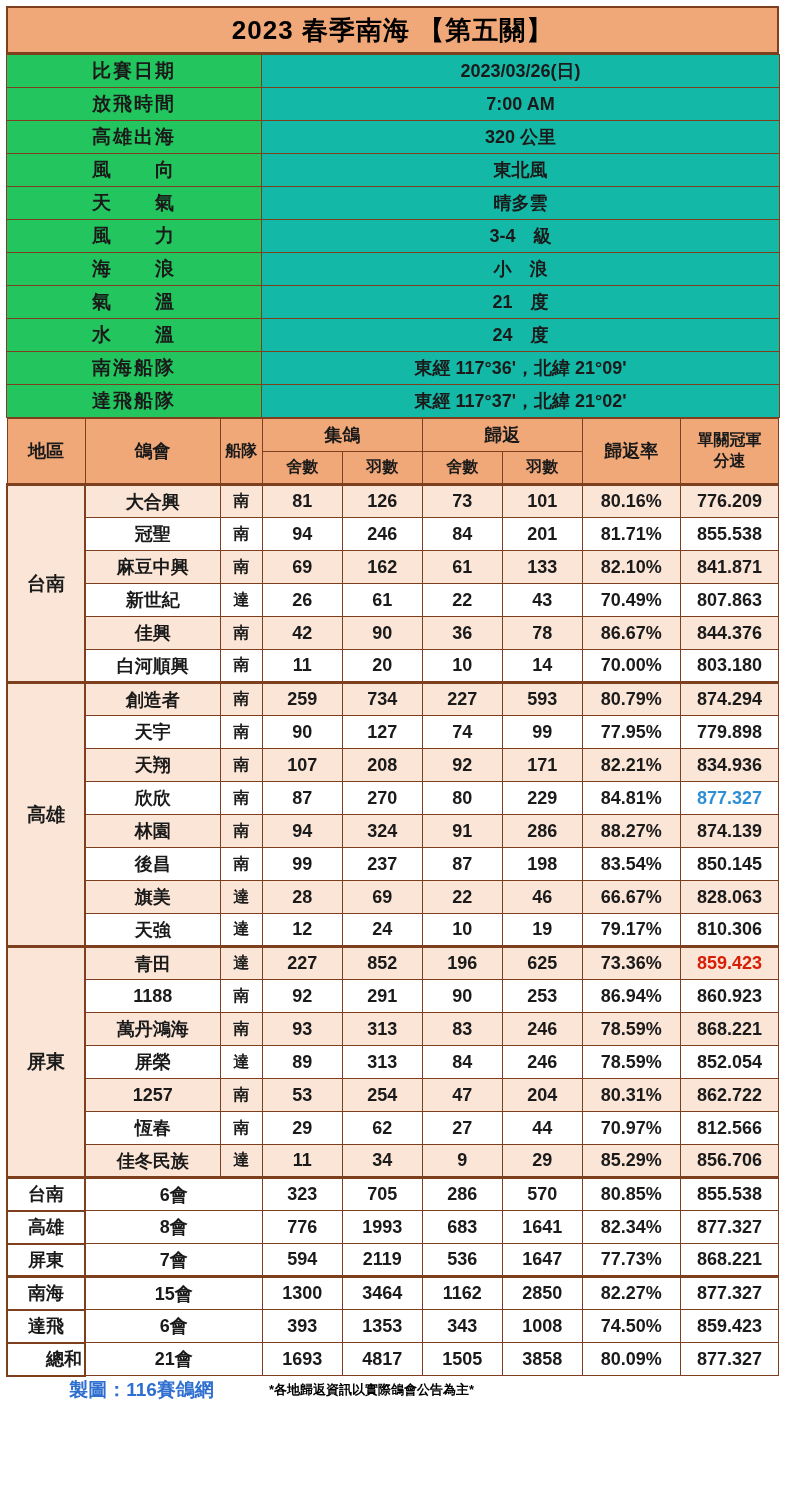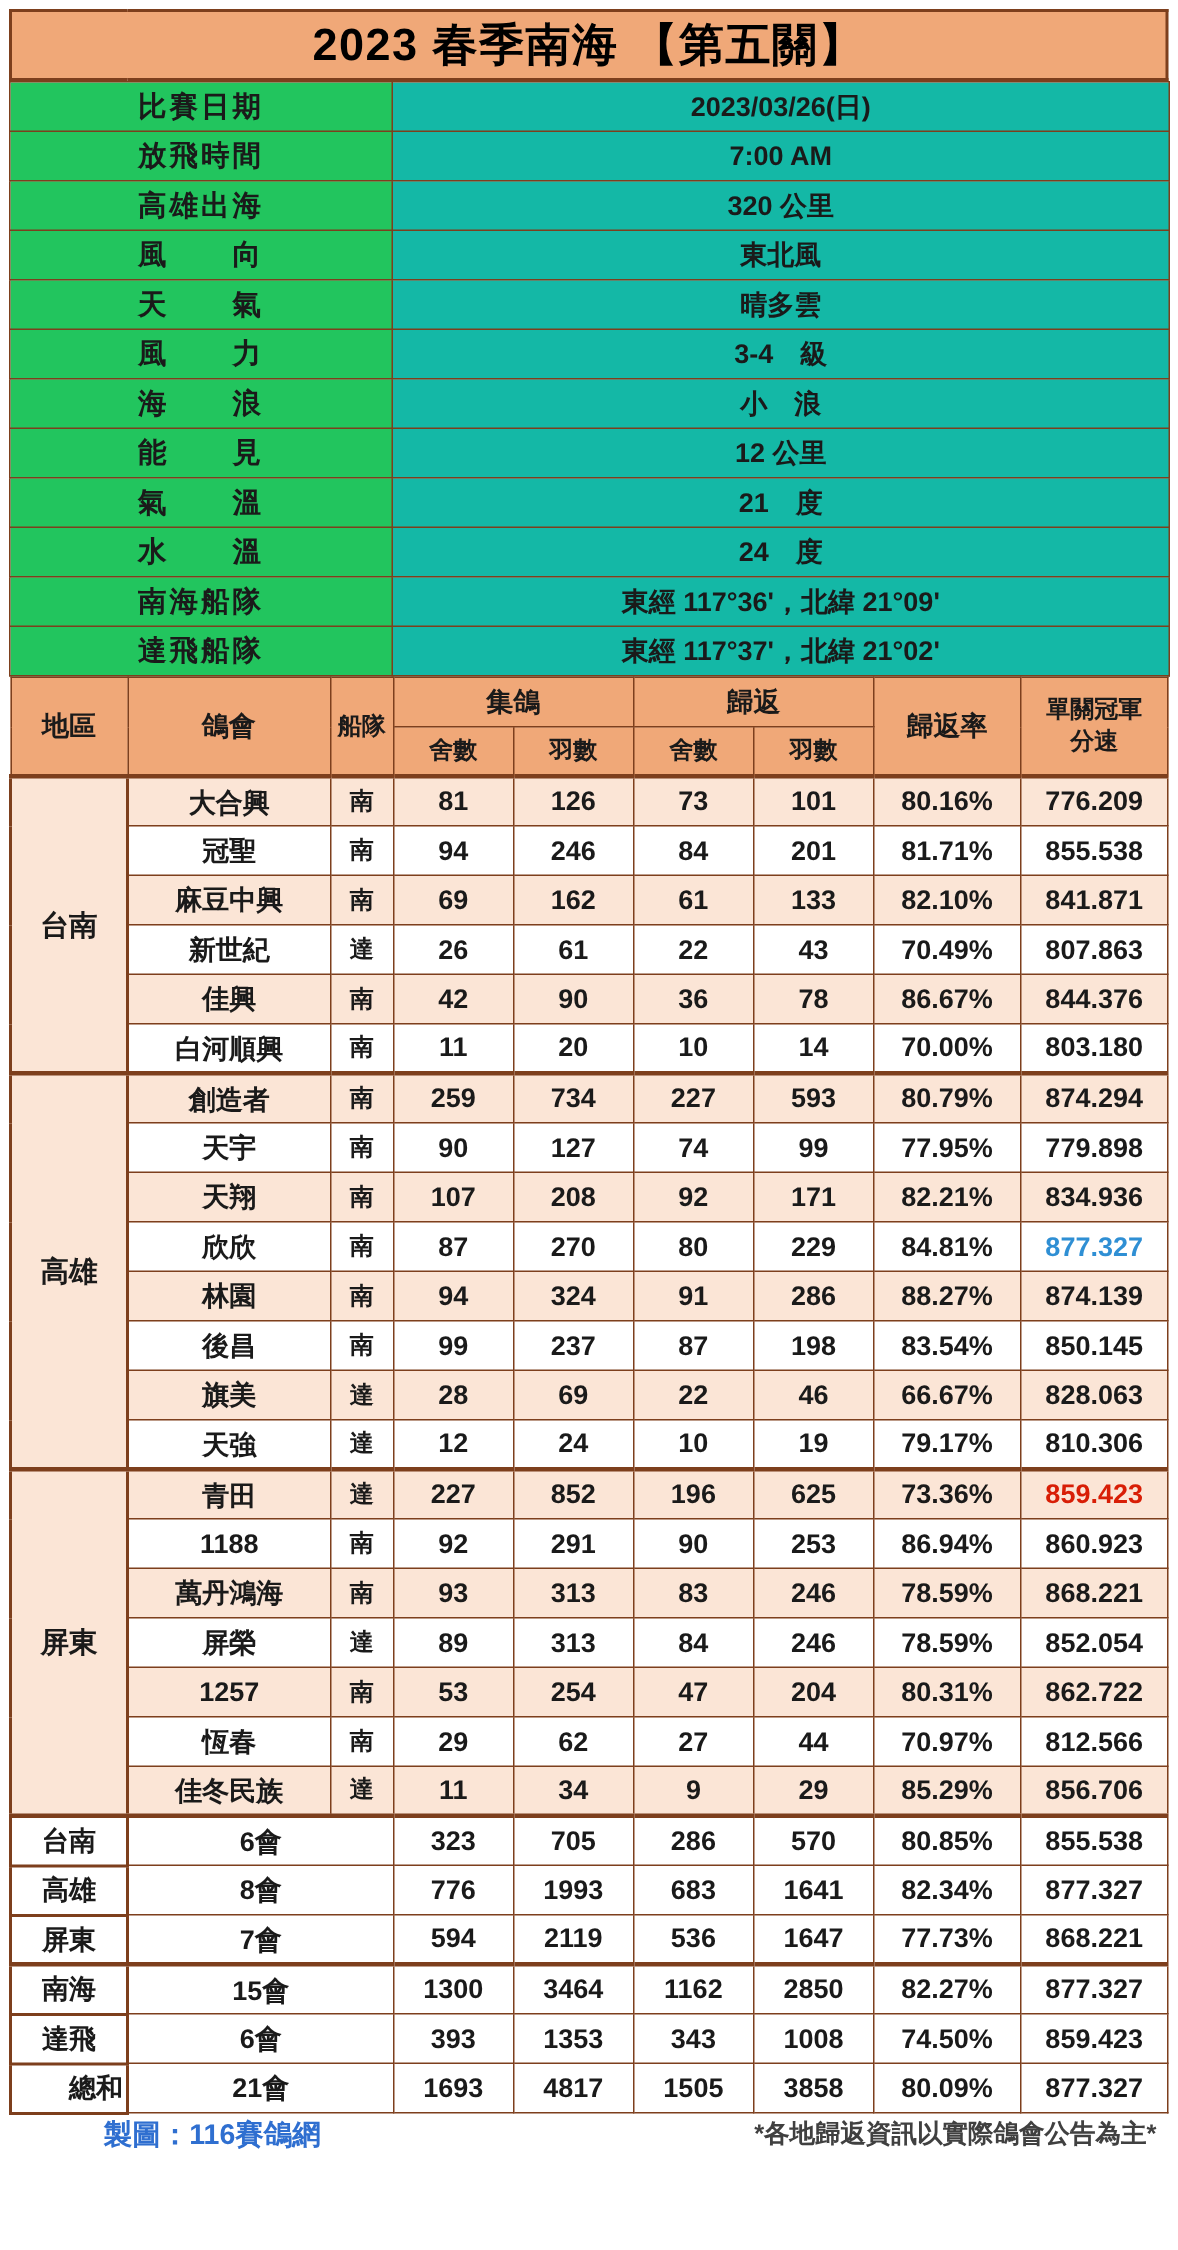--- a/index.html
+++ b/index.html
@@ -27,21 +27,21 @@
     font-size: 17px;
     color: #1a1a1a;
     padding: 0;
     height: 33px;
     font-weight: bold;
   }
 
   
   .title-cell {
     background: #f0a878;
-    font-size: 30px;
+    font-size: 26px;
     font-weight: bold;
     height: 46px;
     letter-spacing: 1px;
     border: 2px solid #7d3f1d;
     color: #000;
   }
 
   
   .info-label {
     width: 255px;
@@ -104,25 +104,25 @@
     padding: 0 8px;
   }
   .footer-left {
     color: #2f6fd0;
     font-weight: bold;
     font-size: 19px;
     width: 255px;
     text-align: center;
   }
   .footer-right {
-    color: #404040;
-    font-weight: bold;
-    font-size: 17px;
+    color: #000000;
+    font-weight: bold;
+    font-size: 13px;
     flex: 1;
-    text-align: right;
+    text-align: left;
   }
 </style>
 </head>
 <body>
 
 <div id="page">
 
   <table>
     <colgroup>
       <col style="width:78px">
@@ -169,24 +169,20 @@
           <td class="info-label">天　　氣</td>
           <td class="info-value">晴多雲</td>
         </tr>
         <tr>
           <td class="info-label">風　　力</td>
           <td class="info-value">3-4　級</td>
         </tr>
         <tr>
           <td class="info-label">海　　浪</td>
           <td class="info-value">小　浪</td>
-        </tr>
-        <tr>
-          <td class="info-label">能　　見</td>
-          <td class="info-value">12 公里</td>
         </tr>
         <tr>
           <td class="info-label">氣　　溫</td>
           <td class="info-value">21　度</td>
         </tr>
         <tr>
           <td class="info-label">水　　溫</td>
           <td class="info-value">24　度</td>
         </tr>
         <tr>

